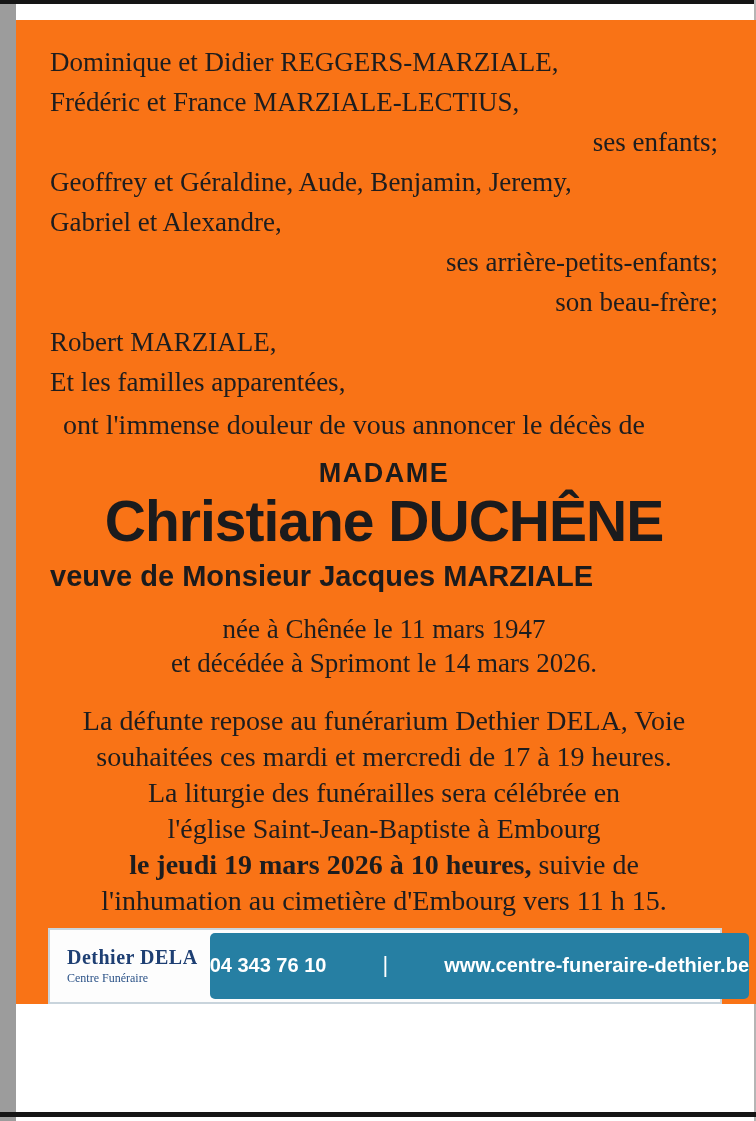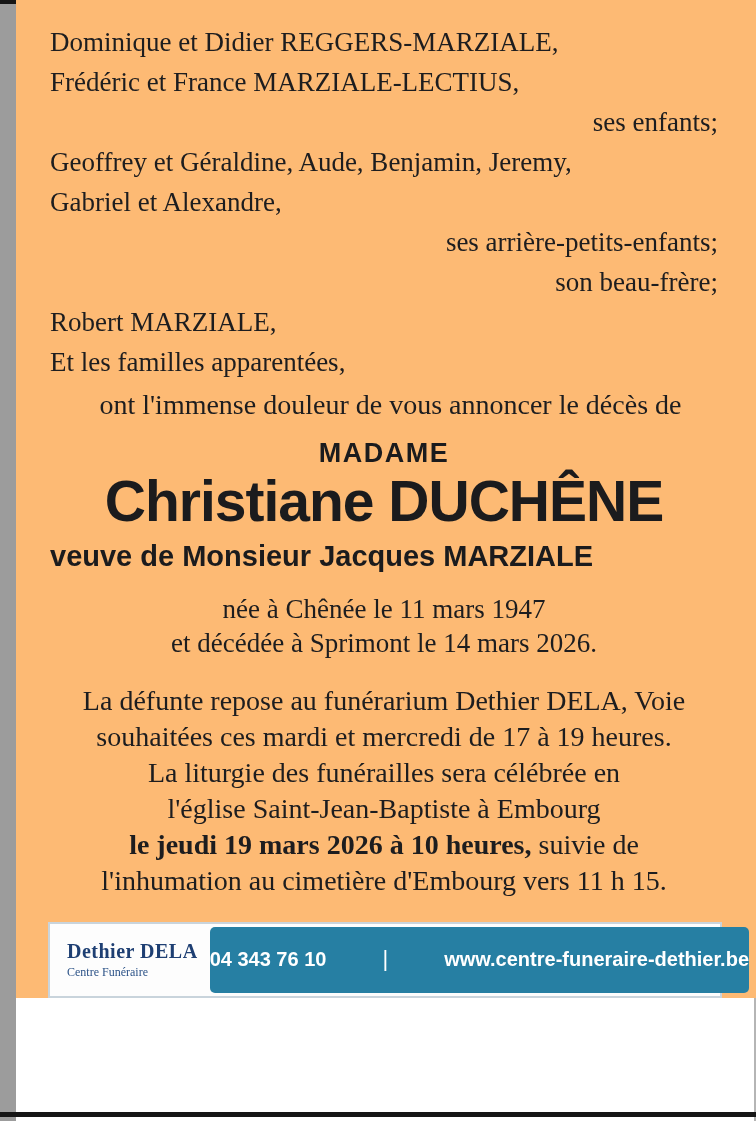--- a/index.html
+++ b/index.html
@@ -26,40 +26,39 @@
     position: absolute; left: 0; top: 1112px;
     width: 100%; height: 5px;
     background: #151515;
   }
   .edge-right {
     position: absolute; right: 0; top: 0;
     width: 2px; height: 100%;
     background: #b5b5b5;
   }
   .card {
-    position: absolute; left: 16px; top: 0;
+    position: absolute; left: 16px; top: 20px;
     width: 740px;
     box-sizing: border-box;
     padding: 22px 38px 0 34px;
-    background: #fdba74;
+    background: #f97316;
   }
   .family-line {
     font-size: 27px;
     line-height: 40px;
     white-space: nowrap;
   }
   .align-left  { text-align: left; }
   .align-right { text-align: right; }
   .announcement {
     font-size: 28px;
     line-height: 42px;
     padding-left: 13px;
     margin-top: 2px;
     white-space: nowrap;
-    text-align: center;
   }
   .honorific {
     margin-top: 12px;
     text-align: center;
     font-family: "Liberation Sans", sans-serif;
     font-weight: 800;
     font-size: 27px;
     letter-spacing: 1.5px;
     color: #1b1b1d;
   }
@@ -88,21 +87,21 @@
     line-height: 34px;
   }
   .repose {
     margin-top: 23px;
     text-align: center;
     font-size: 28px;
     line-height: 36px;
   }
   .bold-inline { font-weight: 700; }
   .banner {
-    margin-top: 23px;
+    margin-top: 9px;
     margin-left: -2px;
     width: 674px;
     height: 76px;
     box-sizing: border-box;
     border: 2px solid #c9d4dc;
     background: #fdfdfd;
     display: flex;
     align-items: stretch;
     padding: 3px;
   }

